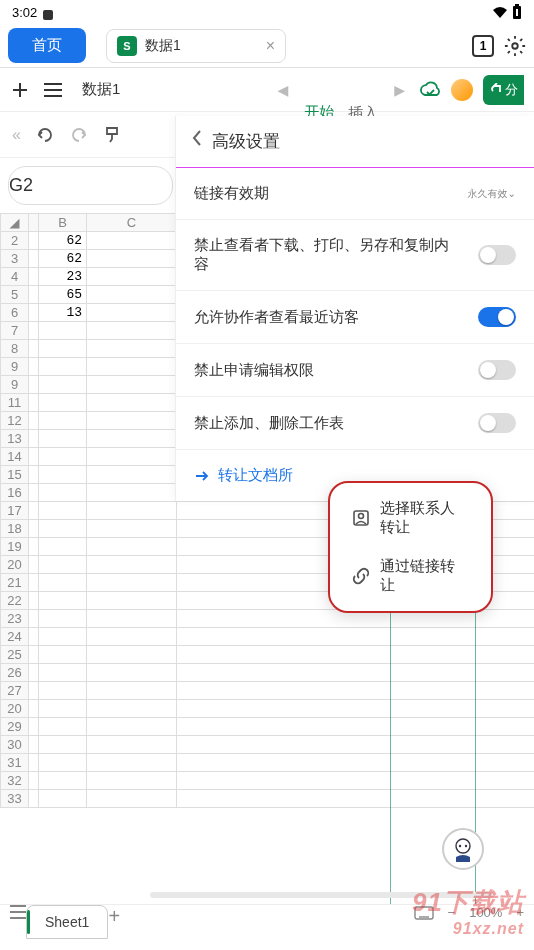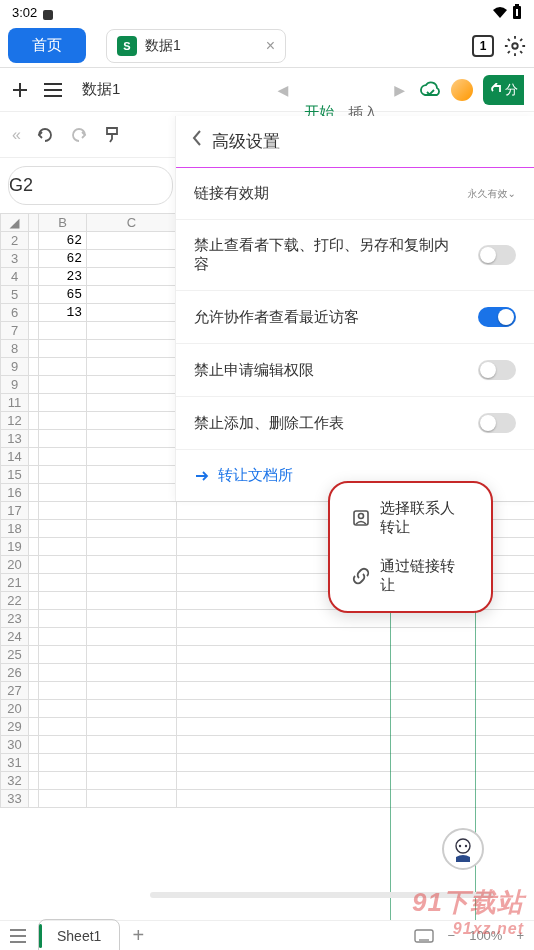--- a/index.html
+++ b/index.html
@@ -59,21 +59,21 @@
 .toggle::after { content: ''; position: absolute; width: 16px; height: 16px; background: #fff; border-radius: 50%; top: 2px; left: 2px; box-shadow: 0 1px 2px rgba(0,0,0,0.3); }
 .toggle.on { background: #1a73e8; }
 .toggle.on::after { left: 20px; }
 .transfer-row { display: flex; align-items: center; gap: 8px; padding: 16px 18px; color: #1a73e8; font-size: 15px; }
 
 
 .popup { position: absolute; top: 481px; left: 305px; width: 165px; background: #fff; border-radius: 20px; box-shadow: 0 4px 16px rgba(0,0,0,0.15); border: 2px solid #c62828; padding: 6px 8px; margin-left: 23px; }
 .popup-item { display: flex; align-items: center; gap: 10px; padding: 10px 14px; font-size: 15px; color: #333; }
 
 
-.bottom-bar { position: absolute; bottom: 0; left: 0; right: 0; height: 30px; display: flex; align-items: center; padding: 0 10px; gap: 12px; border-top: 1px solid #eee; background: #fff; }
+.bottom-bar { position: absolute; bottom: 0; left: 0; right: 0; height: 46px; display: flex; align-items: flex-start; padding: 0 10px; border-top: 1px solid #eee; background: #fff; }
 .sheet-tab { border: 1px solid #ccc; border-radius: 8px 8px 0 0; padding: 8px 18px; font-size: 14px; color: #444; position: relative; }
 .sheet-tab::before { content: ''; position: absolute; left: 0; top: 4px; bottom: 4px; width: 3px; background: #0d8a4e; border-radius: 2px; }
 .bottom-right-tools { margin-left: auto; display: flex; align-items: center; gap: 14px; color: #888; font-size: 13px; }
 
 
 .float-avatar { position: absolute; bottom: 80px; right: 50px; width: 42px; height: 42px; border-radius: 50%; border: 2px solid #ccc; background: #fff; display: flex; align-items: center; justify-content: center; font-size: 20px; }
 
 
 .watermark { position: absolute; bottom: 12px; right: 10px; font-size: 26px; color: rgba(220, 50, 50, 0.45); font-weight: bold; font-style: italic; letter-spacing: 1px; margin-top: 20px; }
 

